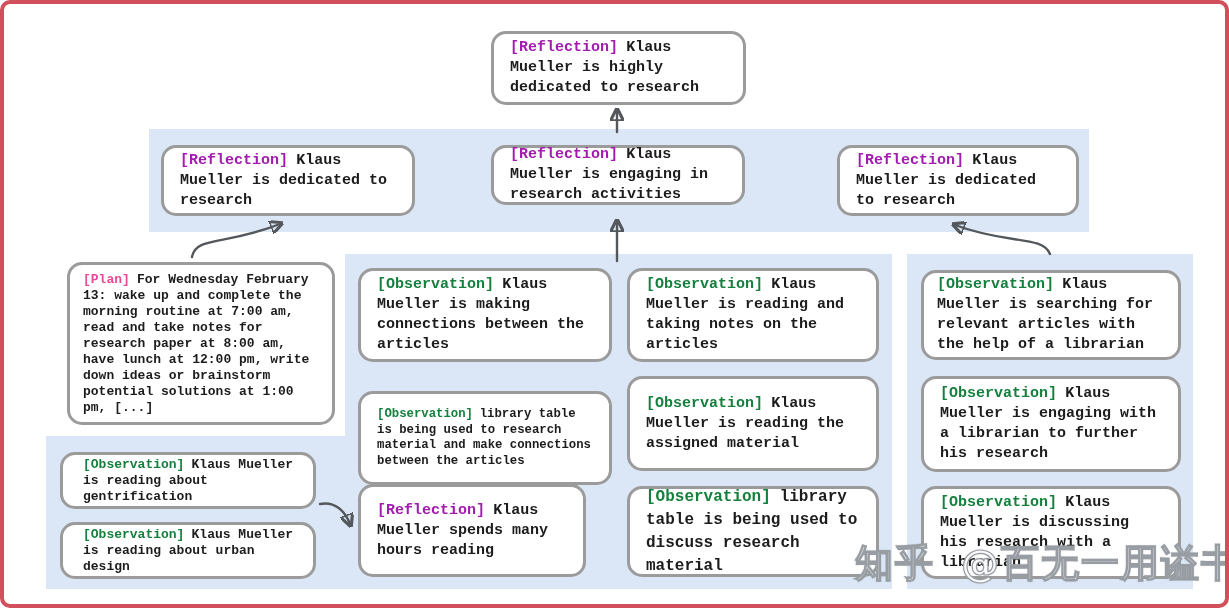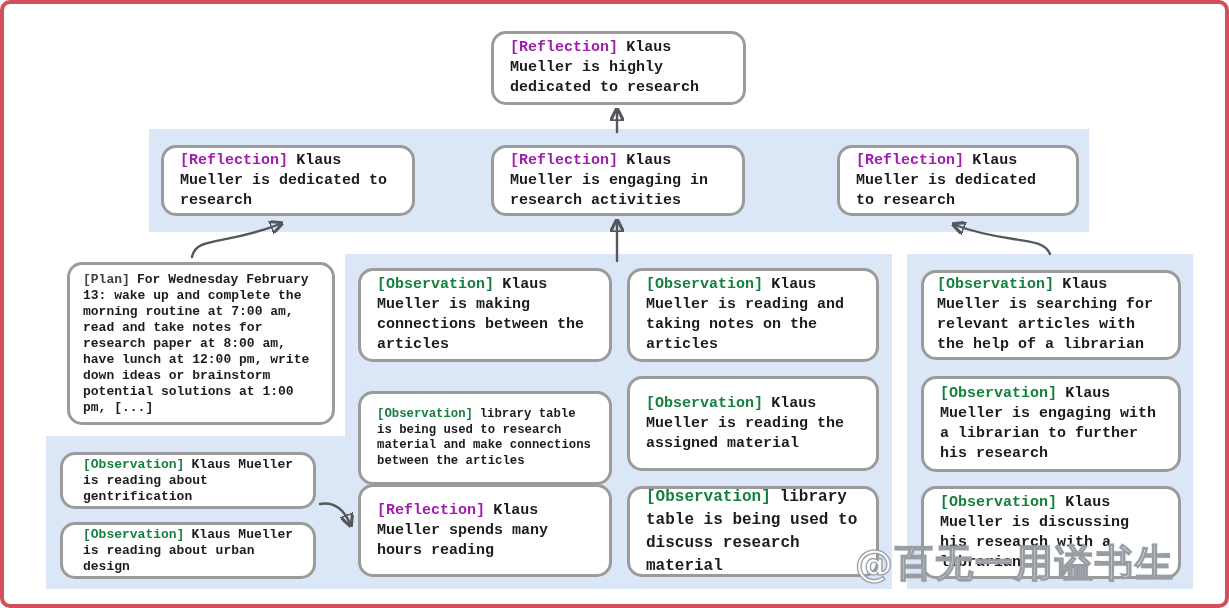--- a/index.html
+++ b/index.html
@@ -32,21 +32,21 @@
   }
   .node p{margin:0;font-weight:bold;color:#1c1c1c;}
   .fs15 p{font-size:15px;line-height:20px;}
   .fs14 p{font-size:16px;line-height:23px;}
   .fs13 p{font-size:13px;line-height:16px;}
   .fs12 p{font-size:12.3px;line-height:15.5px;}
   .pad-sm{padding:8px 20px;}
   .pad-md{padding:8px 13px;}
   .lbl{margin-right:.55em;}
   .lbl-reflection{color:#a21caf;}
-  .lbl-plan{color:#404040;}
+  .lbl-plan{color:#ec4899;}
   .lbl-observation{color:#15803d;}
   .watermark{
     position:absolute;
     left:851px;top:534px;
     display:flex;gap:26px;
     font-family:"DejaVu Sans","Liberation Sans",sans-serif;
     font-size:38px;font-weight:bold;
     color:rgba(255,255,255,0.93);
     -webkit-text-stroke:1.2px #979da3;
     text-shadow:0 0 2px rgba(130,136,142,0.55);
@@ -77,21 +77,21 @@
     <path d="M316,500 C331,497 341,507 346,520" marker-end="url(#ah)"></path>
   </svg>
 
   <div class="node fs15" style="left:487px;top:27px;width:255px;height:74px;">
     <p><span class="lbl lbl-reflection">[Reflection]</span><span>Klaus Mueller is highly dedicated to research</span></p>
   </div>
 
   <div class="node fs15" style="left:157px;top:141px;width:254px;height:71px;">
     <p><span class="lbl lbl-reflection">[Reflection]</span><span>Klaus Mueller is dedicated to research</span></p>
   </div>
-  <div class="node fs15" style="left:487px;top:141px;width:254px;height:71px;">
+  <div class="node fs15" style="left:487px;top:141px;width:254px;height:60px;">
     <p><span class="lbl lbl-reflection">[Reflection]</span><span>Klaus Mueller is engaging in research activities</span></p>
   </div>
   <div class="node fs15" style="left:833px;top:141px;width:242px;height:71px;">
     <p><span class="lbl lbl-reflection">[Reflection]</span><span>Klaus Mueller is dedicated to research</span></p>
   </div>
 
   <div class="node fs13 pad-md" style="left:63px;top:258px;width:268px;height:163px;">
     <p><span class="lbl lbl-plan">[Plan]</span><span>For Wednesday February 13: wake up and complete the morning routine at 7:00 am, read and take notes for research paper at 8:00 am, have lunch at 12:00 pm, write down ideas or brainstorm potential solutions at 1:00 pm, [...]</span></p>
   </div>
 
@@ -101,21 +101,21 @@
   <div class="node fs13 pad-sm" style="left:56px;top:518px;width:256px;height:57px;">
     <p><span class="lbl lbl-observation">[Observation]</span><span>Klaus Mueller is reading about urban design</span></p>
   </div>
 
   <div class="node fs15" style="left:354px;top:264px;width:254px;height:94px;">
     <p><span class="lbl lbl-observation">[Observation]</span><span>Klaus Mueller is making connections between the articles</span></p>
   </div>
   <div class="node fs12" style="left:354px;top:387px;width:254px;height:94px;">
     <p><span class="lbl lbl-observation">[Observation]</span><span>library table is being used to research material and make connections between the articles</span></p>
   </div>
-  <div class="node fs15" style="left:354px;top:480px;width:254px;height:93px;">
+  <div class="node fs15" style="left:354px;top:480px;width:228px;height:93px;">
     <p><span class="lbl lbl-reflection">[Reflection]</span><span>Klaus Mueller spends many hours reading</span></p>
   </div>
 
   <div class="node fs15" style="left:623px;top:372px;width:252px;height:95px;">
     <p><span class="lbl lbl-observation">[Observation]</span><span>Klaus Mueller is reading the assigned material</span></p>
   </div>
   <div class="node fs15" style="left:623px;top:264px;width:252px;height:94px;">
     <p><span class="lbl lbl-observation">[Observation]</span><span>Klaus Mueller is reading and taking notes on the articles</span></p>
   </div>
   <div class="node fs14" style="left:623px;top:482px;width:252px;height:91px;">
@@ -126,16 +126,17 @@
     <p><span class="lbl lbl-observation">[Observation]</span><span>Klaus Mueller is searching for relevant articles with the help of a librarian</span></p>
   </div>
   <div class="node fs15" style="left:917px;top:372px;width:260px;height:96px;">
     <p><span class="lbl lbl-observation">[Observation]</span><span>Klaus Mueller is engaging with a librarian to further his research</span></p>
   </div>
   <div class="node fs15" style="left:917px;top:482px;width:260px;height:93px;">
     <p><span class="lbl lbl-observation">[Observation]</span><span>Klaus Mueller is discussing his research with a librarian</span></p>
   </div>
 
   <div class="watermark">
+    <span>知乎</span>
     <span>@百无一用谥书生</span>
   </div>
 
 </div>
 
 </body></html>

